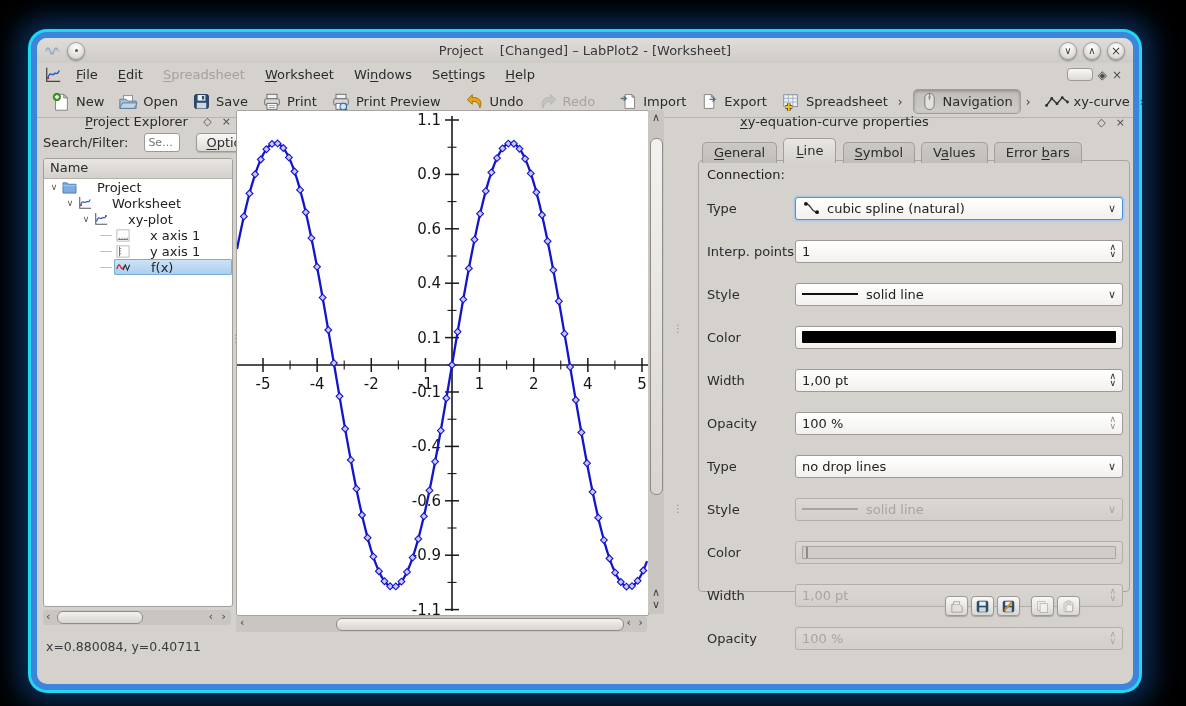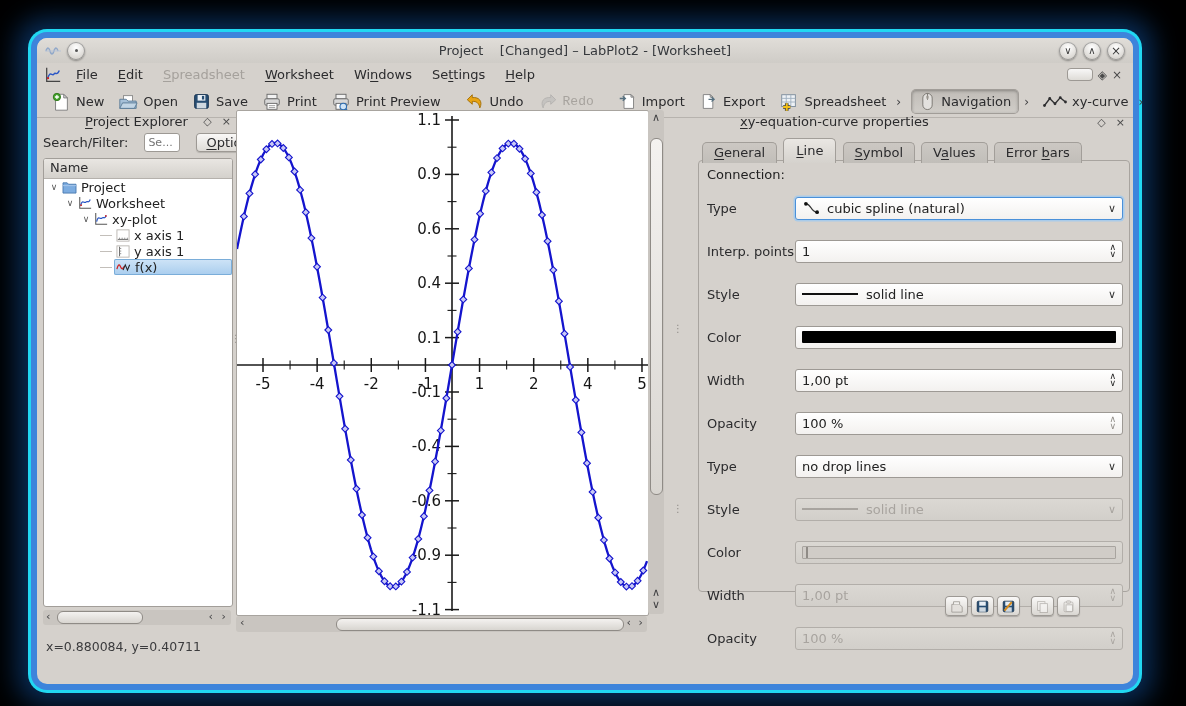--- a/index.html
+++ b/index.html
@@ -21,36 +21,36 @@
   .menu-item{padding:2px 10px;font-size:13px;color:#2c2c2e;}
   .menu-item.disabled{color:#a5a19c;}
   .mdi-ctrls{margin-left:auto;display:flex;align-items:center;gap:5px;padding-right:4px;}
   .mdi-blank{width:26px;height:13px;border-radius:4px;background:linear-gradient(#fafafa,#dcd9d4);
              box-shadow:inset 0 0 0 1px #9d9994;}
   .mdi-glyph{font-size:12px;color:#4a4a4a;}
   
   .toolbar{position:absolute;left:0;top:48px;right:0;height:31px;display:flex;align-items:center;
            padding:0 7px;border-bottom:1px solid #b7b3ae;}
   .tbtn{display:flex;align-items:center;gap:5px;padding:2px 7px;font-size:13px;color:#2b2b2d;border-radius:4px;white-space:nowrap;}
-  .tbtn.disabled{color:#a7a39e;font-family:Liberation Mono, monospace;}
+  .tbtn.disabled{color:#a7a39e;}
   .tbtn.disabled svg{opacity:.45;filter:grayscale(1);}
   .tbtn.pressed{background:linear-gradient(#c0bcb7,#d0cdc8);box-shadow:inset 0 1px 3px rgba(0,0,0,.3),0 0 0 1px #a19d98;}
   .tsep{width:1px;height:22px;background:#b3afaa;margin:0 5px;}
   .tchev{font-size:12px;color:#3e3e40;margin:0 3px;}
   
   .abs{position:absolute;}
   .dock-title{font-size:13px;color:#2b2b2d;margin-left:40px;}
   .dock-ico{font-size:11px;color:#4a4a4a;}
   .tframe{border:1px solid #a29e99;border-radius:3px;background:#fff;overflow:hidden;}
   .tree-header{height:18px;background:linear-gradient(#e9e6e2,#d4d1cc);border-bottom:1px solid #b5b1ac;
                font-size:13px;color:#2b2b2d;padding:1px 6px 0 6px;}
   .trow{height:16px;display:flex;align-items:center;font-size:13px;color:#222;white-space:nowrap;}
   .arrow{font-size:9px;color:#555;width:12px;text-align:center;flex:0 0 12px;}
   .dash{flex:0 0 12px;height:1px;background:#c3bfba;margin-right:2px;}
-  .row-body{display:flex;align-items:center;gap:4px;flex:1;height:16px;border-radius:2px;padding-left:2px;}
+  .row-body{display:flex;align-items:center;gap:20px;flex:1;height:16px;border-radius:2px;padding-left:2px;}
   .trow.selected .row-body{background:linear-gradient(#cfe4f7,#a9cdee);box-shadow:inset 0 0 0 1px #7aadd9;}
   .srch-input{width:28px;height:17px;border:1px solid #9d9994;border-radius:3px;background:#fff;
               font-size:11px;color:#9a9a9a;padding:0 3px;font-family:inherit;}
   .btn{display:inline-flex;align-items:center;justify-content:center;border-radius:4px;
        background:linear-gradient(#fbfaf9,#dcd9d4);box-shadow:inset 0 0 0 1px #9d9994,0 1px 1px rgba(0,0,0,.15);
        font-size:13px;color:#2b2b2d;}
   
   .sheet{background:#fff;border:1px solid #a8a49f;border-radius:2px;}
   svg text{font-family:"DejaVu Sans","Liberation Sans",sans-serif;}
   

